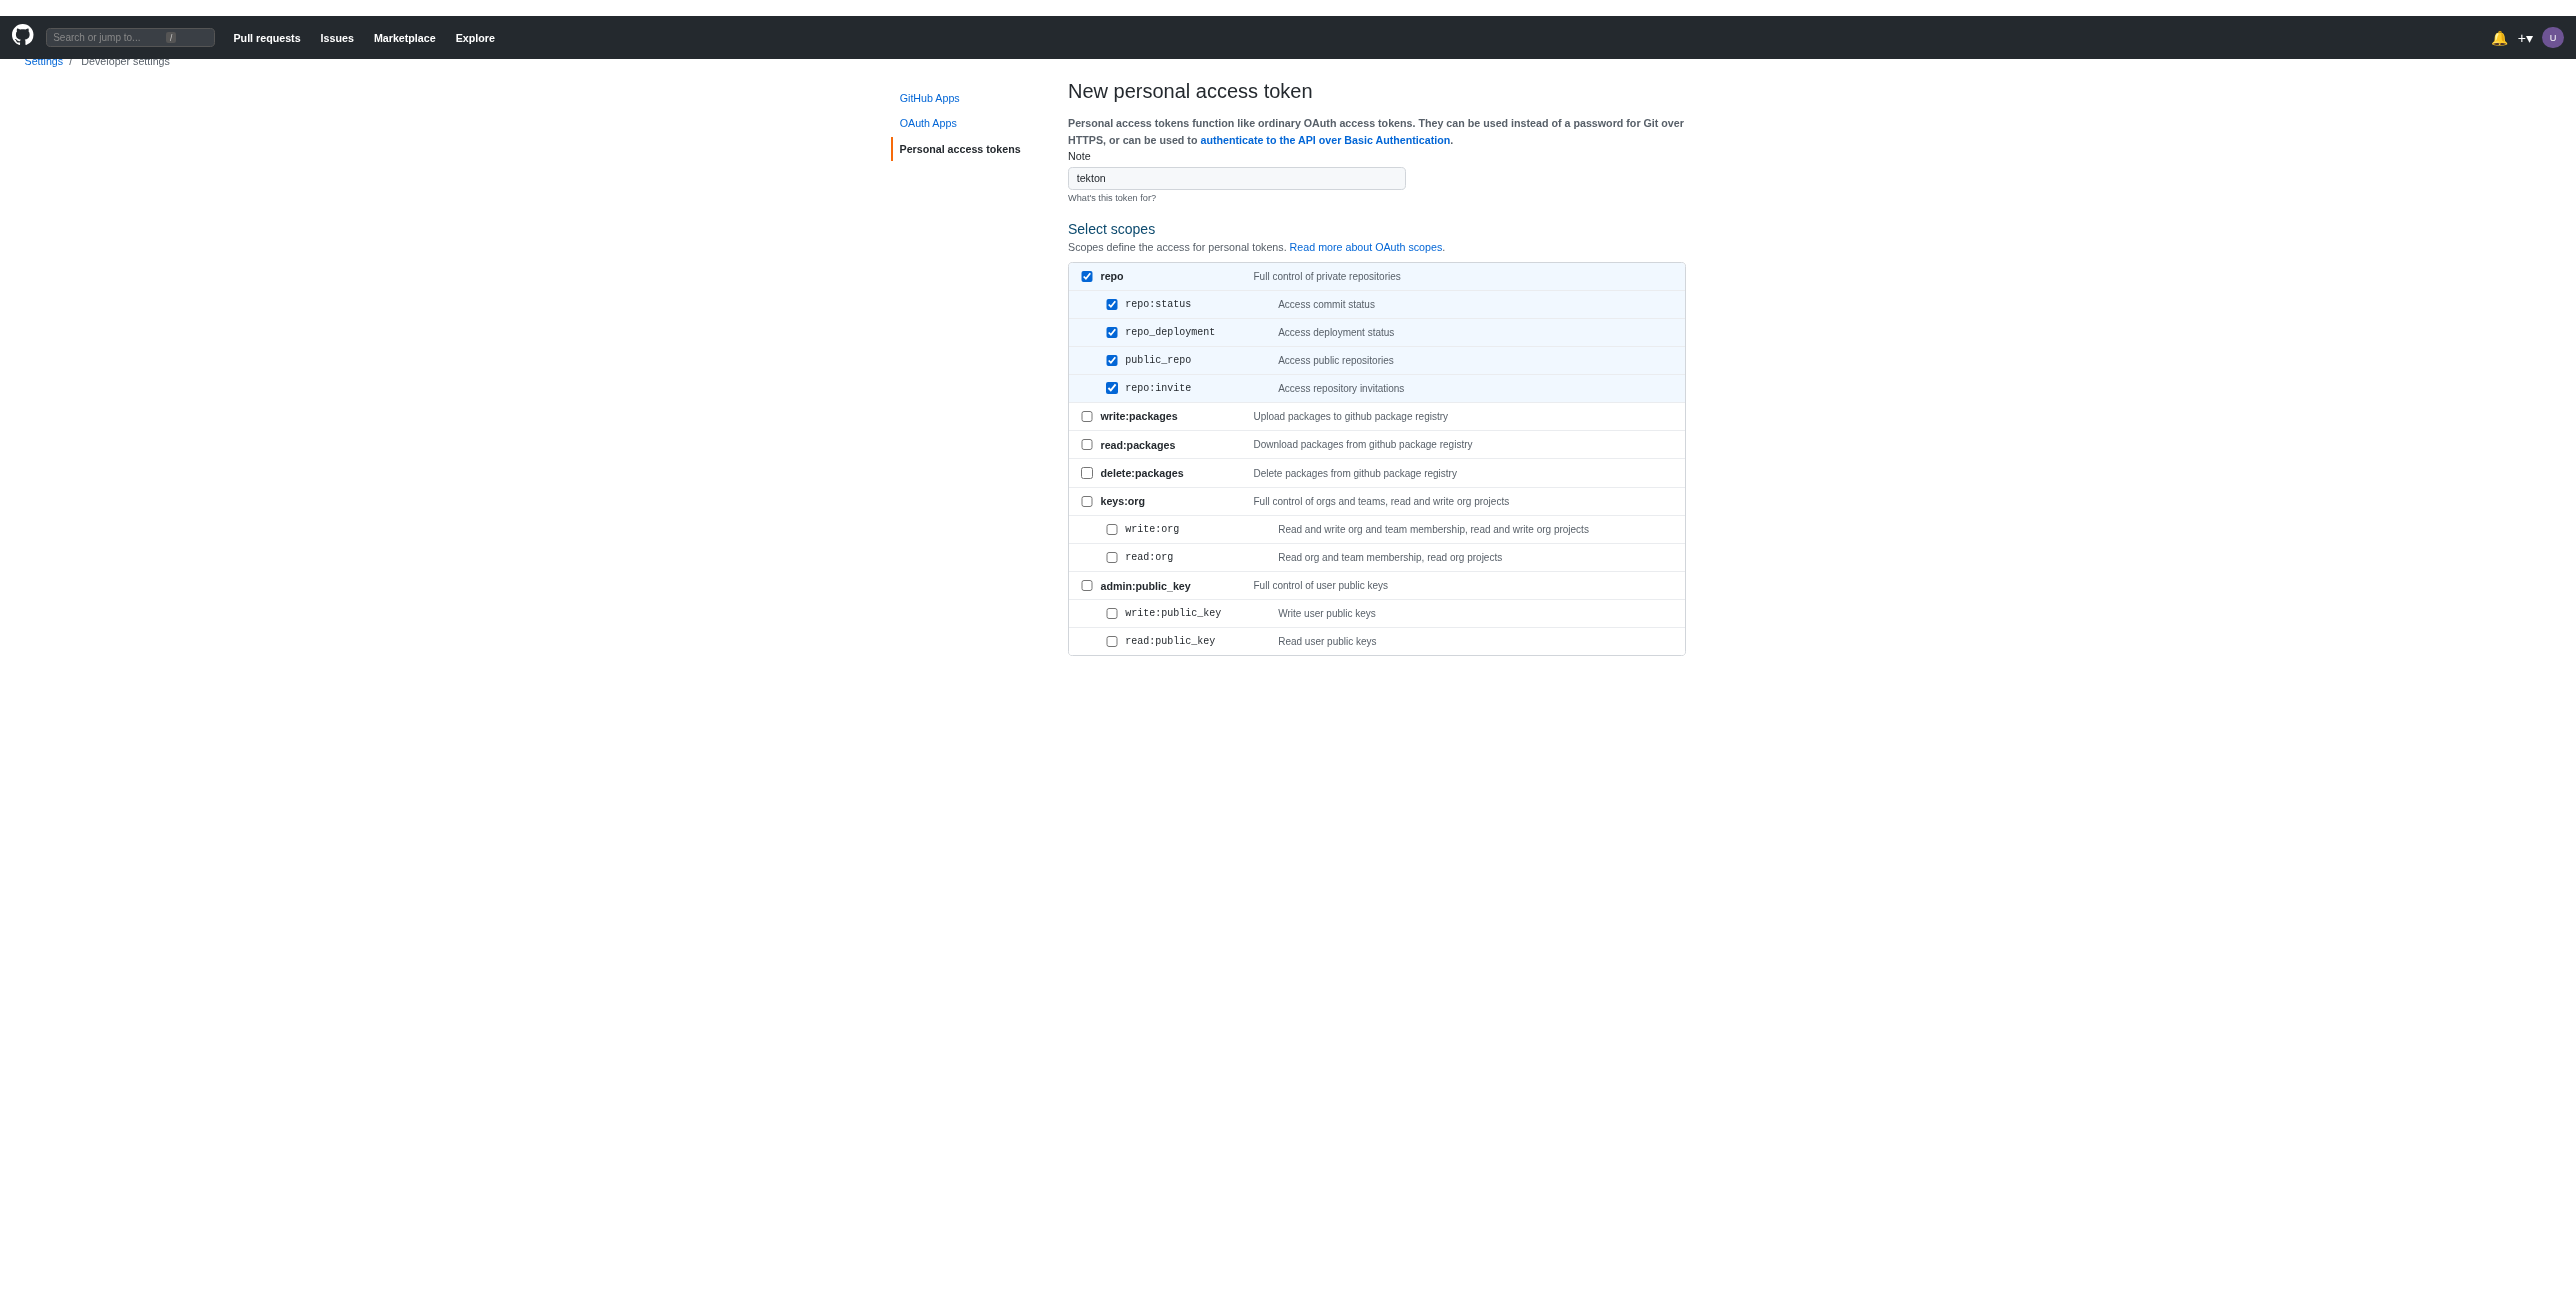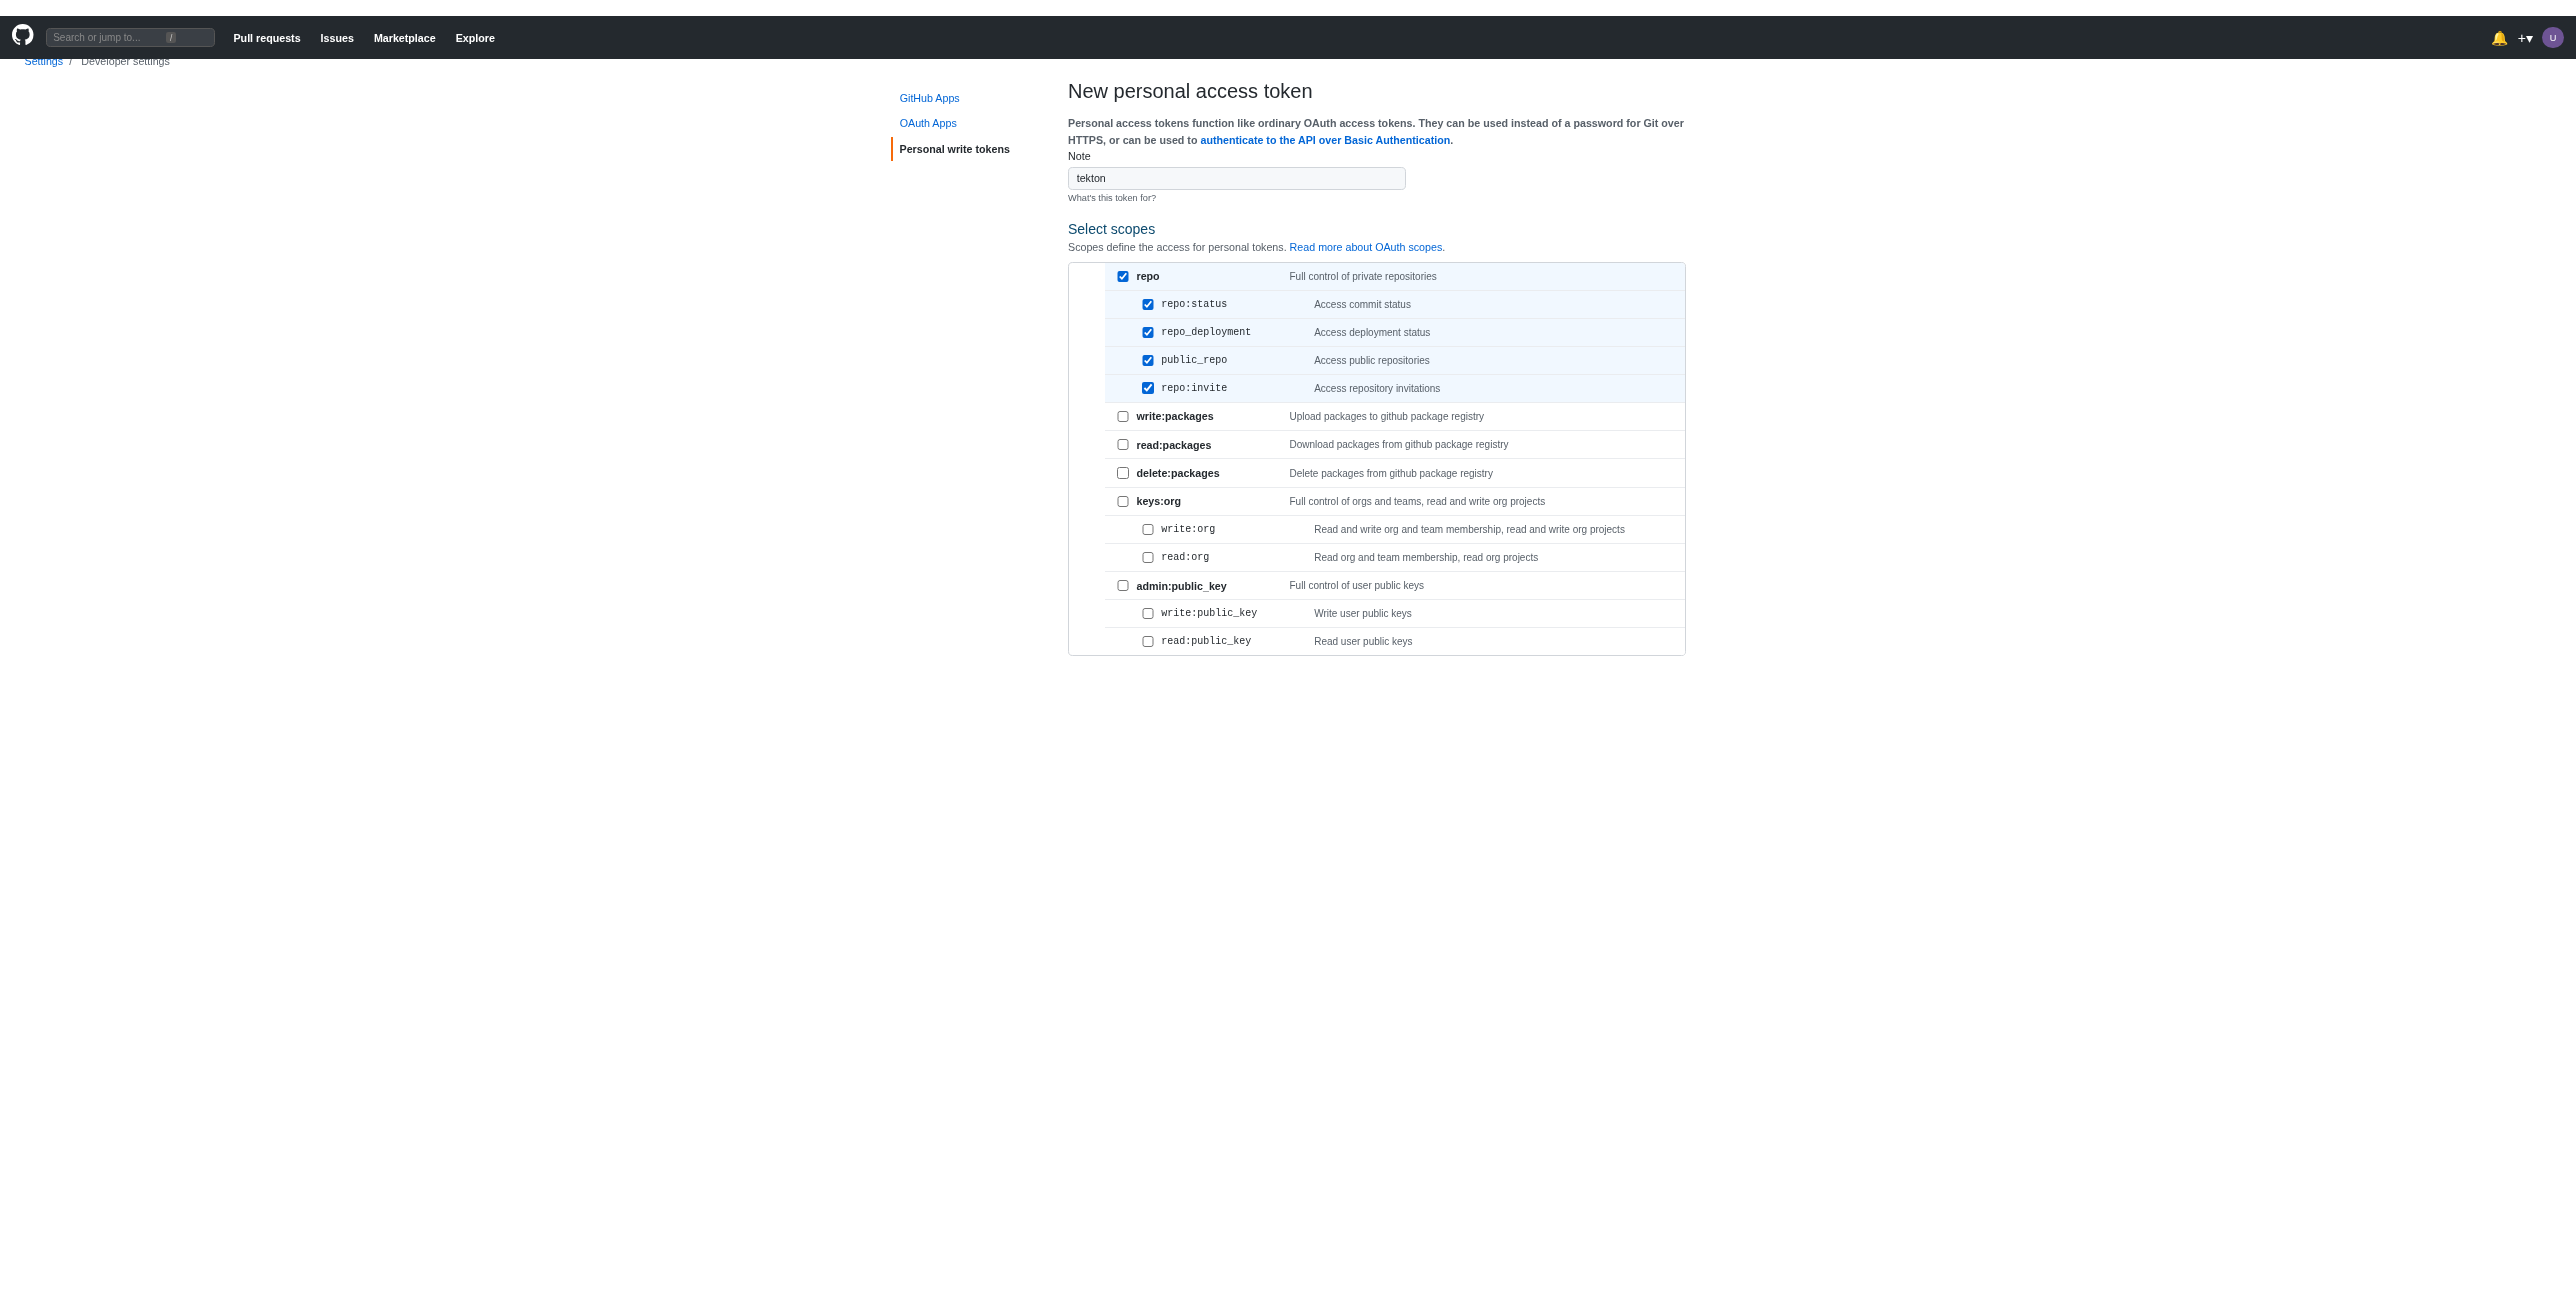--- a/index.html
+++ b/index.html
@@ -123,21 +123,20 @@
     .section-title { font-size: 14px; font-weight: 400; margin: 18.4px 0 3.1px; color: #0c4a6e; }
     .section-desc { font-size: 10.7px; color: #586069; margin-bottom: 9.2px; }
     .section-desc a { color: #0366d6; text-decoration: none; }
 
     
     .scopes-table {
       border: 0.8px solid #d1d5da;
       border-radius: 4.6px;
       overflow: hidden;
       width: 100%;
-      padding-left: 36px;
     }
     .scope-row {
       display: flex;
       align-items: center;
       padding: 7.7px 12.3px;
       border-bottom: 0.8px solid #eaecef;
       background: #fff;
     }
     .scope-row:last-child { border-bottom: none; }
     .scope-row.scope-parent { background: #fff; }
@@ -197,21 +196,21 @@
   <a href="#">Settings</a>
   <span>/</span>
   <span>Developer settings</span>
 </div>
 
 <div class="main-container">
 
   <nav class="sidebar">
     <a class="sidebar-item">GitHub Apps</a>
     <a class="sidebar-item">OAuth Apps</a>
-    <a class="sidebar-item active">Personal write tokens</a>
+    <a class="sidebar-item active">Personal access tokens</a>
   </nav>
 
   <div class="content">
     <h1 class="page-title">New personal access token</h1>
 
     <p class="page-description">
       <span>Personal access tokens function like ordinary OAuth access tokens. They can be used instead of a password for Git over HTTPS, or can be used to </span><a href="#">authenticate to the API over Basic Authentication</a><span>.</span>
     </p>
 
     <div class="field-label">Note</div>

